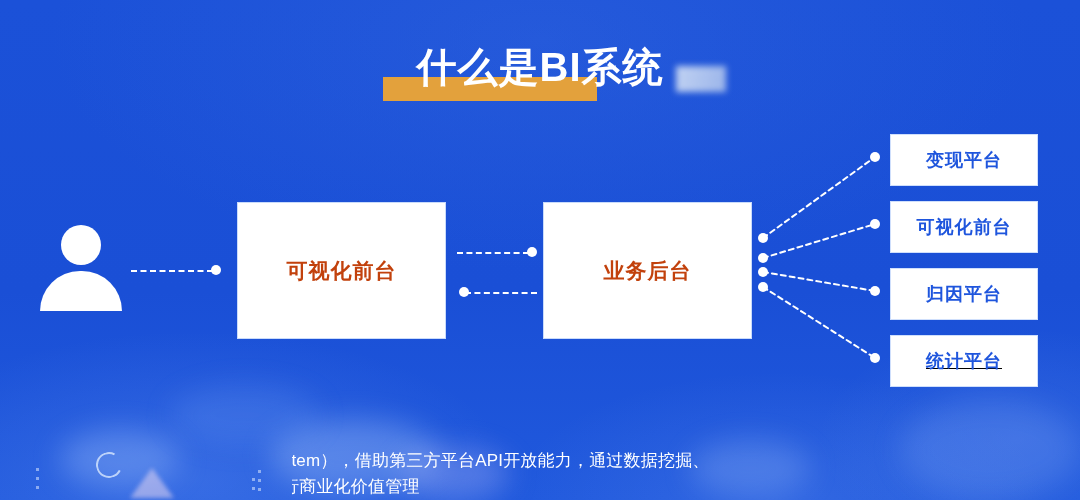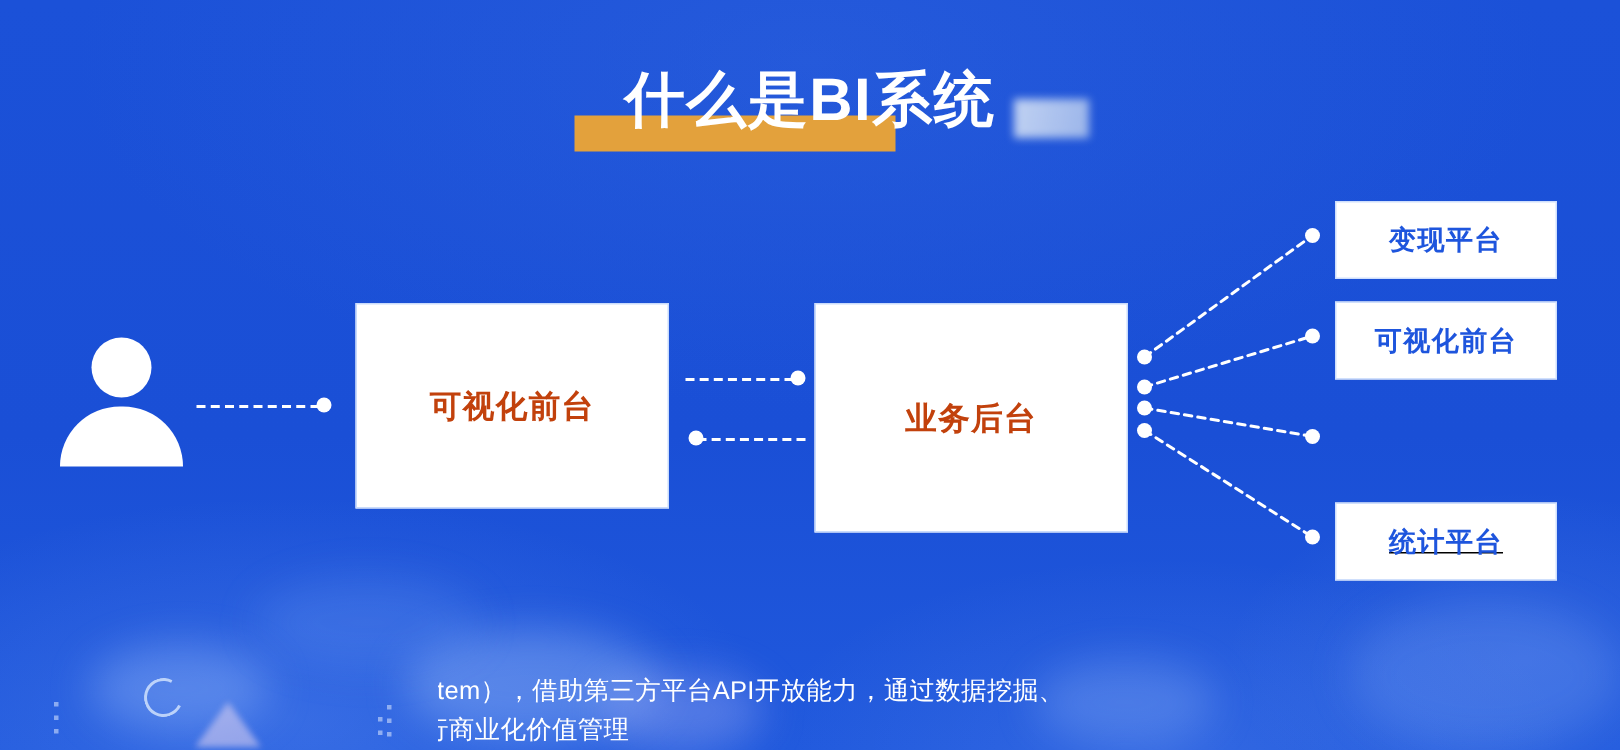--- a/index.html
+++ b/index.html
@@ -154,21 +154,21 @@
     align-items: center;
     justify-content: center;
   }
   .flow-box .label {
     color: #c2410c;
     font-size: 21px;
     font-weight: 700;
     letter-spacing: 1px;
   }
   #box-frontend { left: 237px; top: 202px; width: 209px; height: 137px; }
-  #box-backend  { left: 543px; top: 202px; width: 209px; height: 153px; }
+  #box-backend  { left: 543px; top: 202px; width: 209px; height: 137px; }
 
   
   .platform-box {
     position: absolute;
     left: 890px;
     width: 148px;
     height: 52px;
     background: #ffffff;
     border: 1px solid #cfdffc;
     display: flex;
@@ -322,20 +322,23 @@
   <div class="dot fan-dot-dst" id="fan-dst-1"></div>
   <div class="dot fan-dot-dst" id="fan-dst-2"></div>
   <div class="dot fan-dot-dst" id="fan-dst-3"></div>
 
   <div class="platform-box" id="platform-0">
     <span class="label">变现平台</span>
   </div>
   <div class="platform-box" id="platform-1">
     <span class="label">可视化前台</span>
   </div>
+  <div class="platform-box" id="platform-2">
+    <span class="label">归因平台</span>
+  </div>
   <div class="platform-box" id="platform-3">
     <span class="label">统计平台</span>
   </div>
 
   <div id="caption">
     <div class="line line-1">ystem），借助第三方平台API开放能力，通过数据挖掘、</div>
     <div class="line line-2">行商业化价值管理</div>
   </div>
 
 </div>

